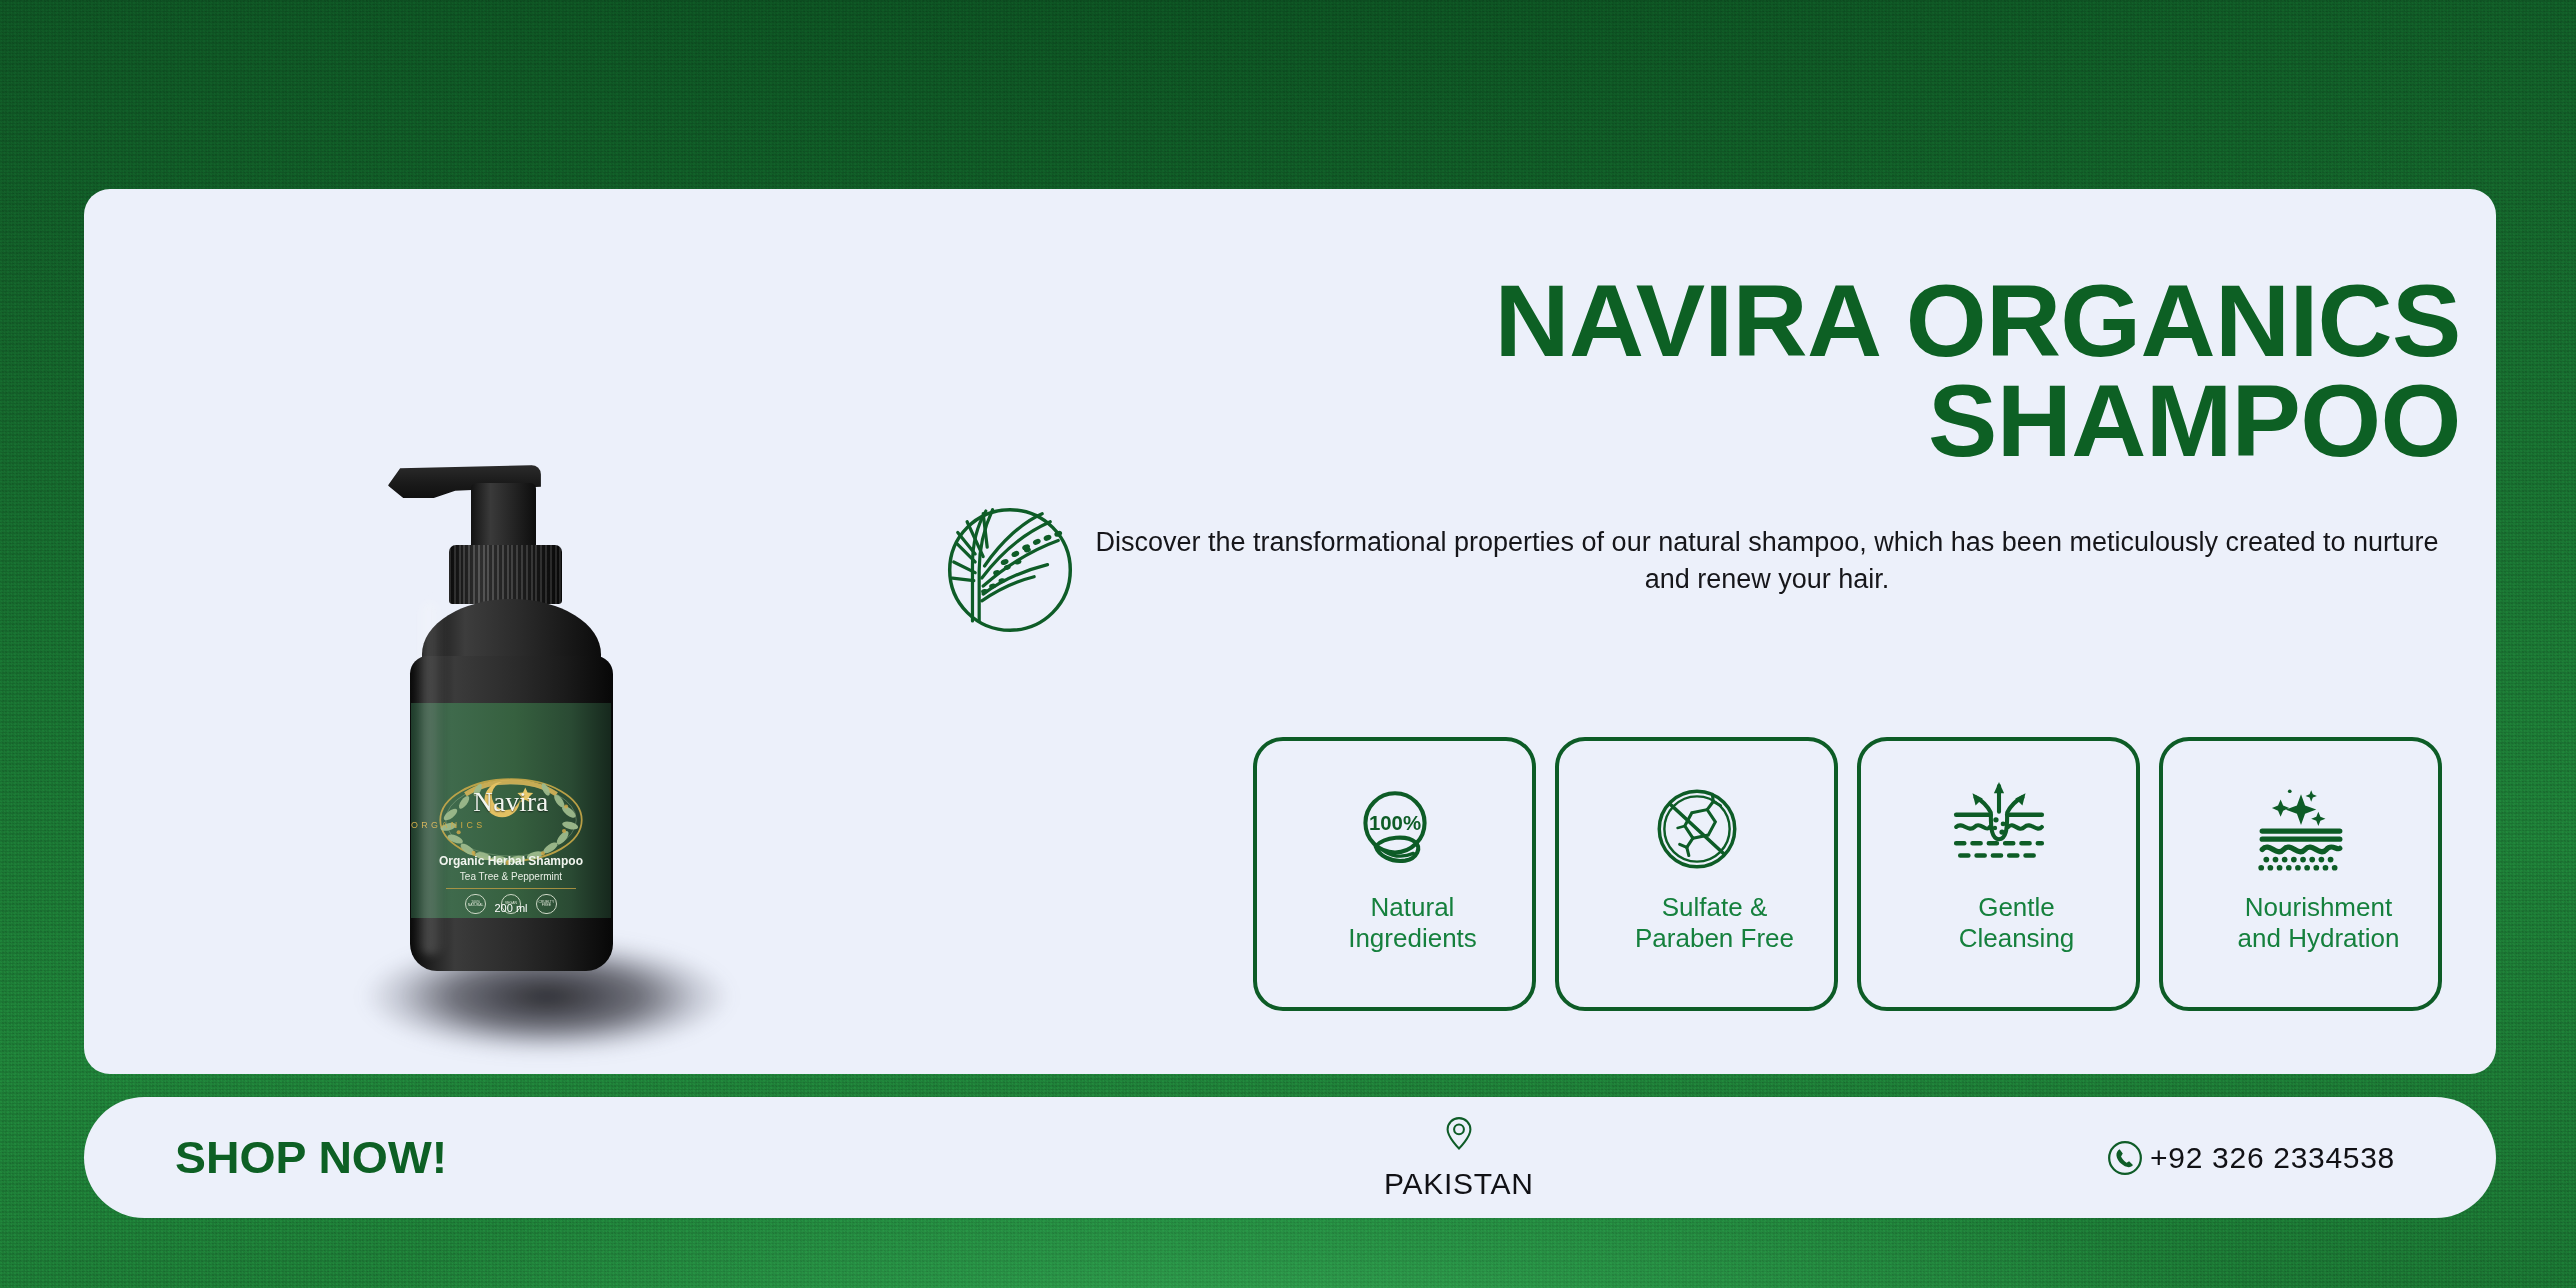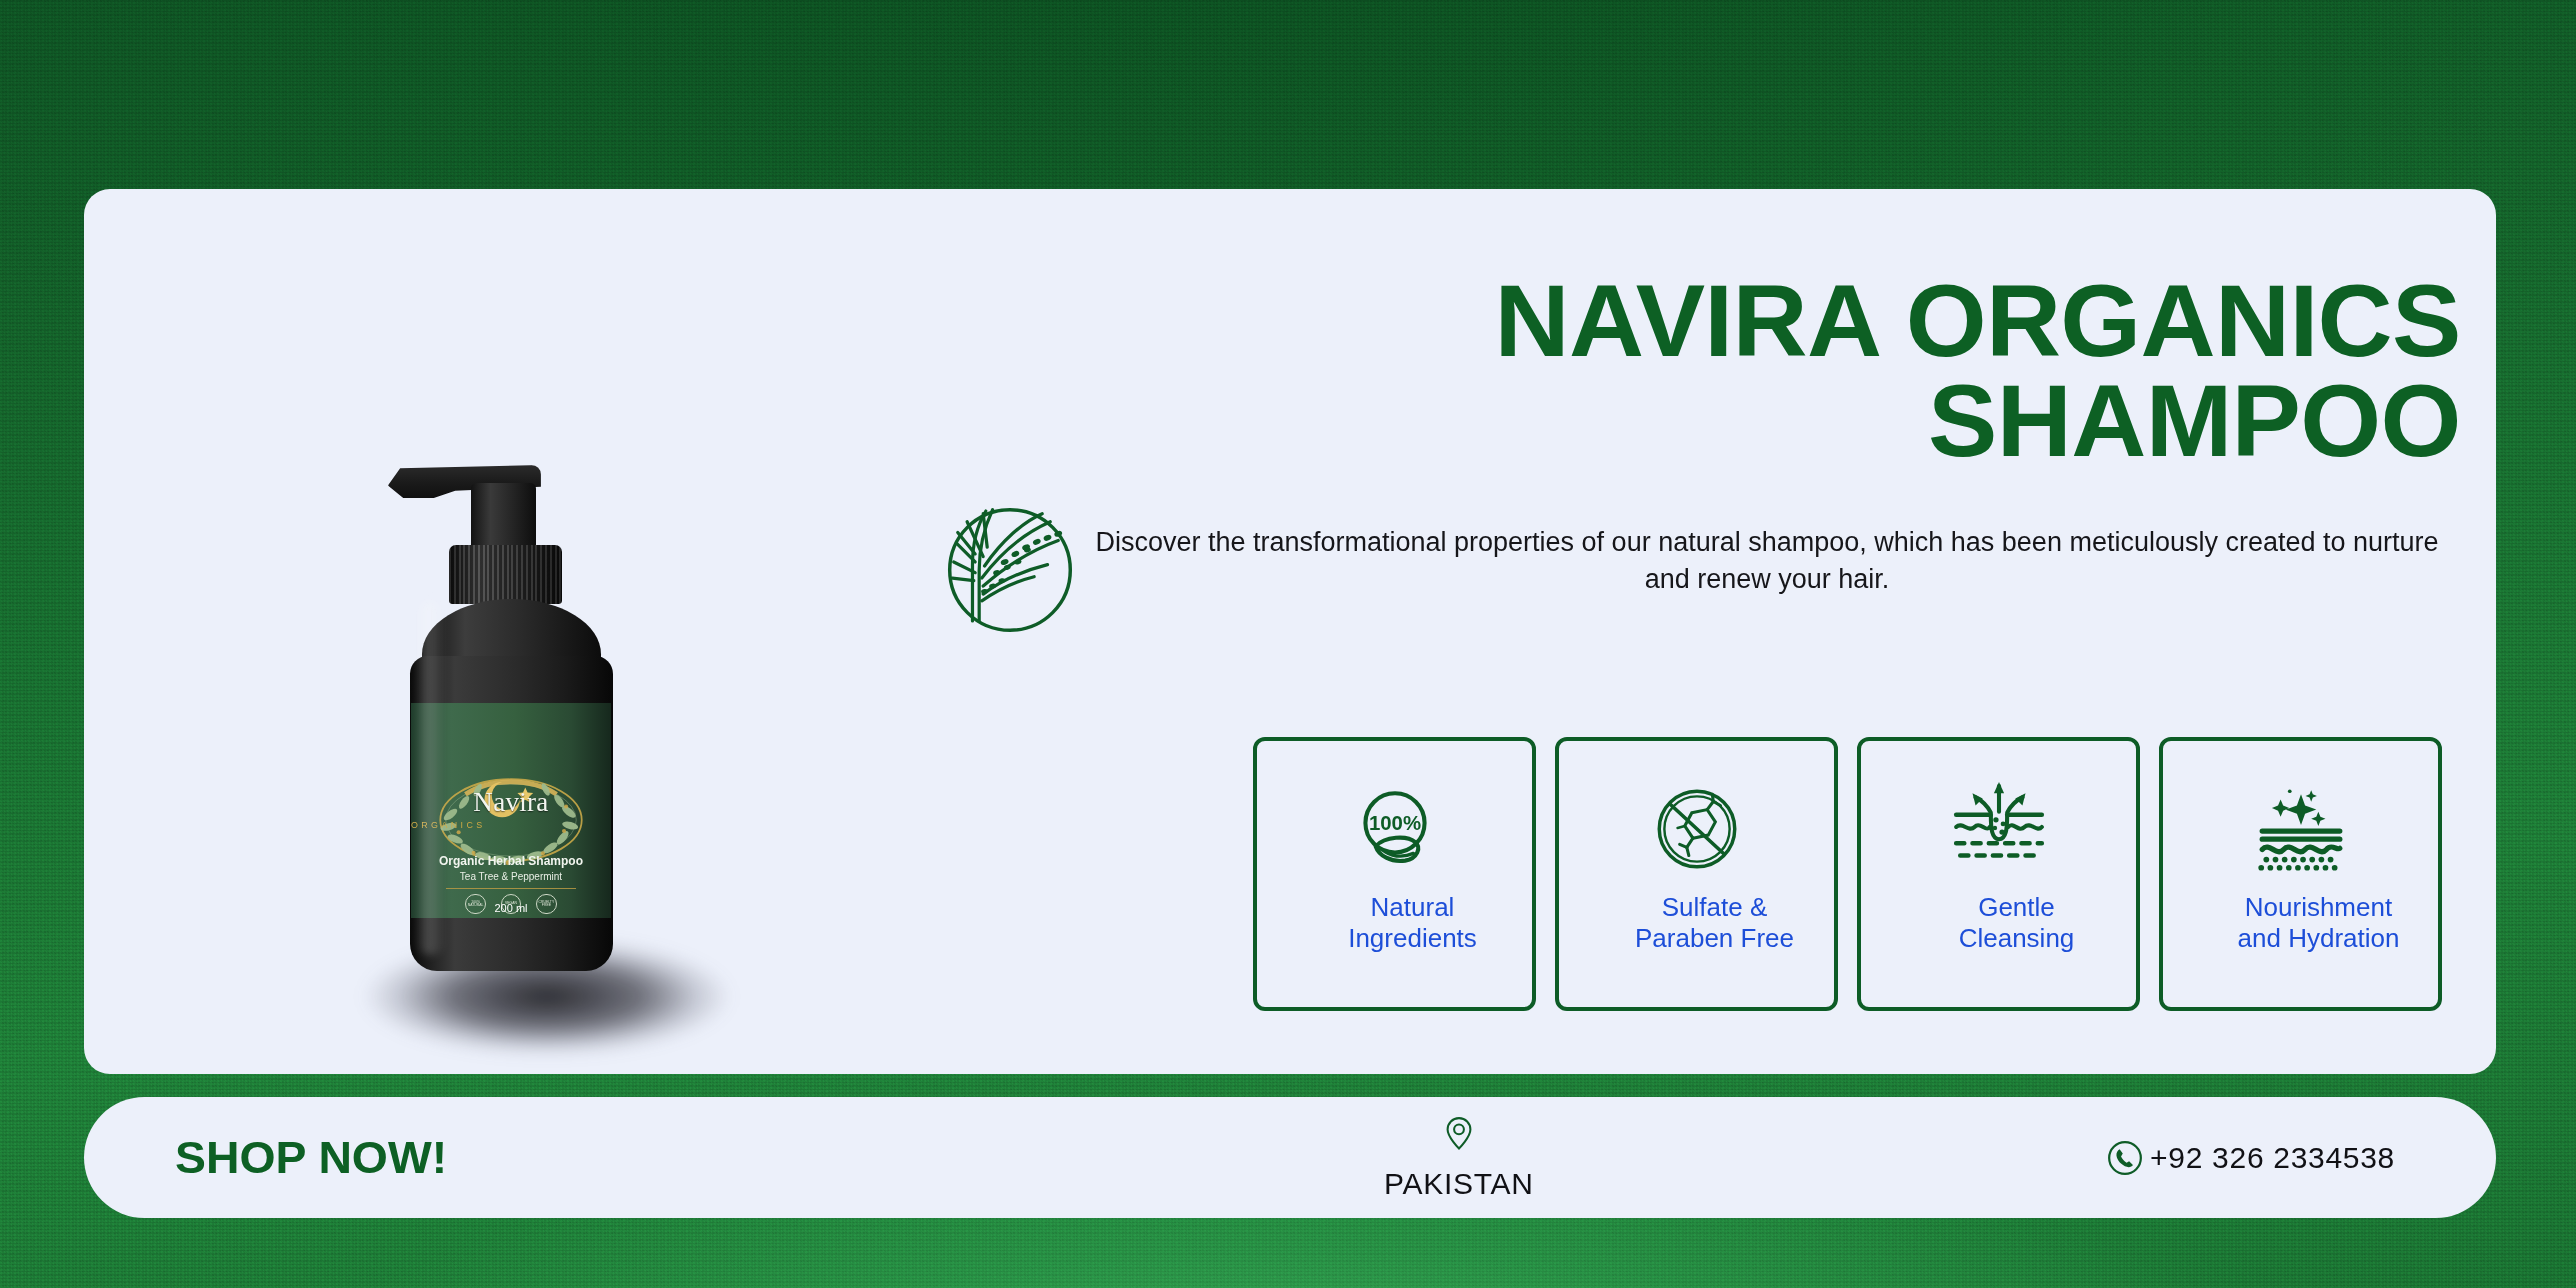--- a/index.html
+++ b/index.html
@@ -113,27 +113,27 @@
   #desc{
     position:absolute;left:204px;top:319px;width:1356px;text-align:center;
     font-size:27px;line-height:1.36;color:#16161a;
   }
   #features{
     position:absolute;left:368px;top:532px;width:1220px;
     display:flex;gap:19px;
   }
   .feature-box{
     width:283px;height:274px;box-sizing:border-box;
-    border:4.8px solid #0d5c26;border-radius:12px;background:#ecf0fa;
+    border:4.8px solid #0d5c26;border-radius:30px;background:#ecf0fa;
     display:flex;flex-direction:column;align-items:center;
     padding-top:37px;
   }
   .feature-icon{width:102px;height:102px;display:flex;align-items:center;justify-content:center;}
   .feature-label{
-    margin-top:12.3px;text-align:center;font-size:26px;line-height:1.2;color:#1d4ed8;margin-left:36px;
+    margin-top:12.3px;text-align:center;font-size:26px;line-height:1.2;color:#15803d;margin-left:36px;
   }
 
   
   #bottom-bar{
     position:absolute;left:84px;top:1097px;width:2412px;height:121px;
     background:#ecf0fa;border-radius:61px;
     display:flex;align-items:center;text-decoration:underline;
   }
   #shop-now{
     position:absolute;left:91px;font-weight:700;font-size:45px;color:#0d6024;

